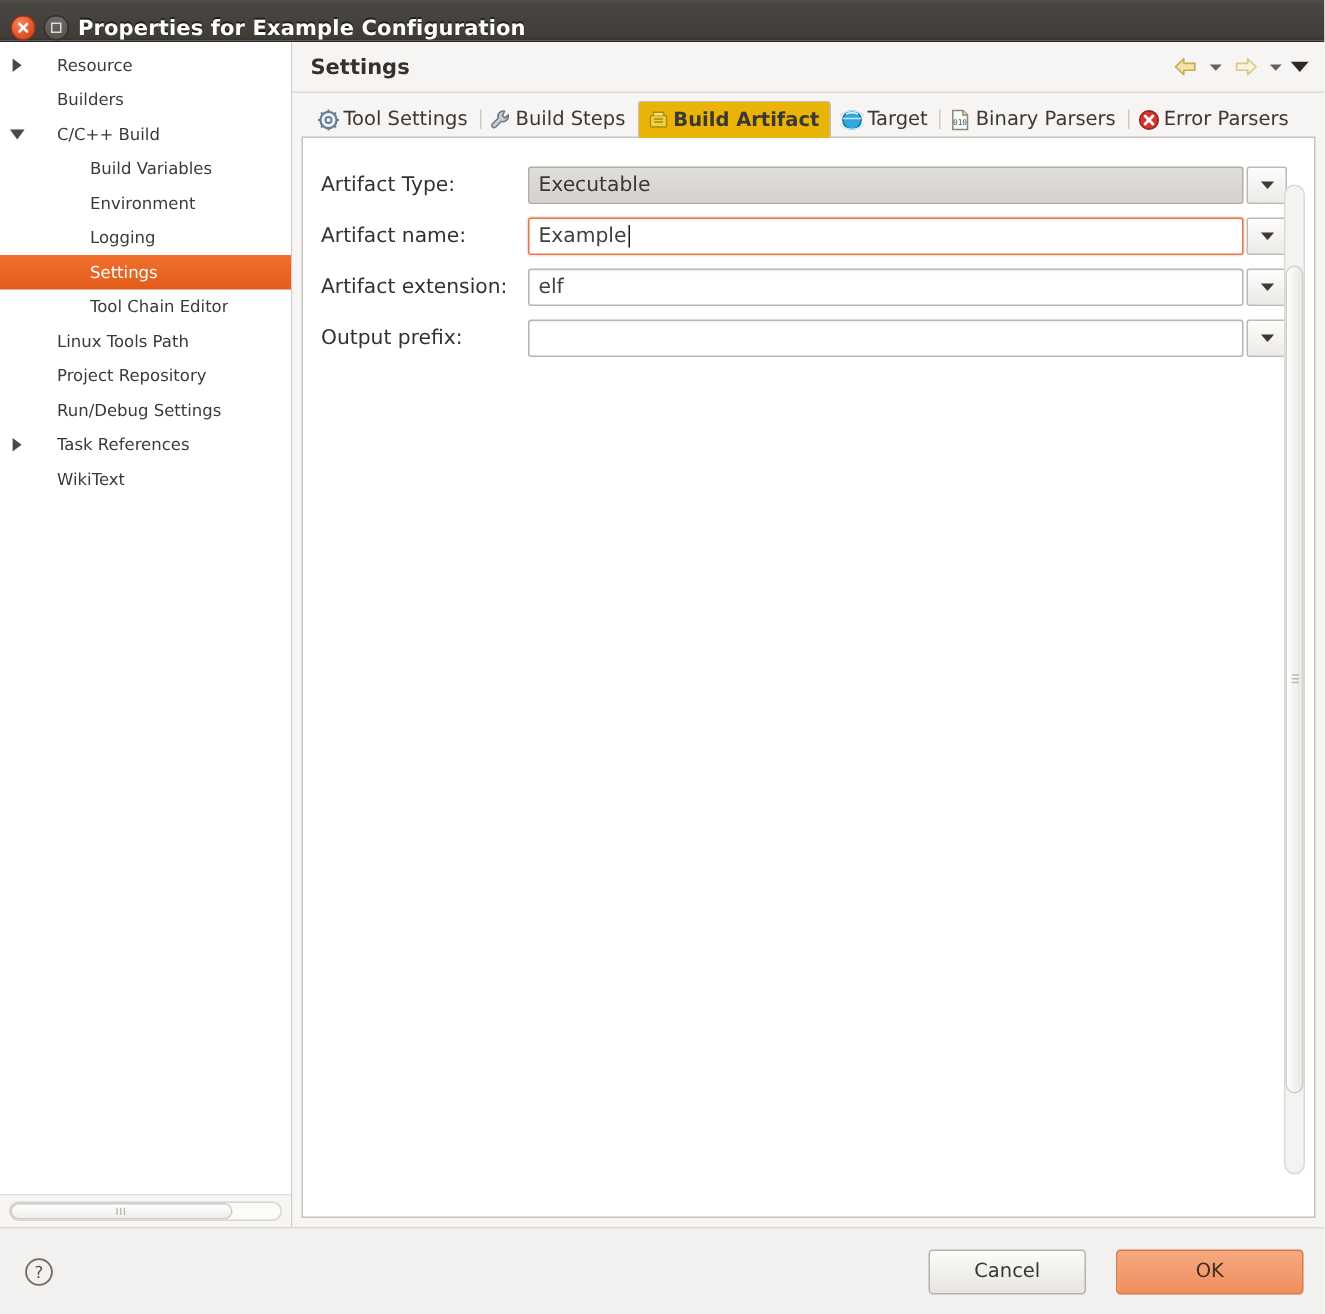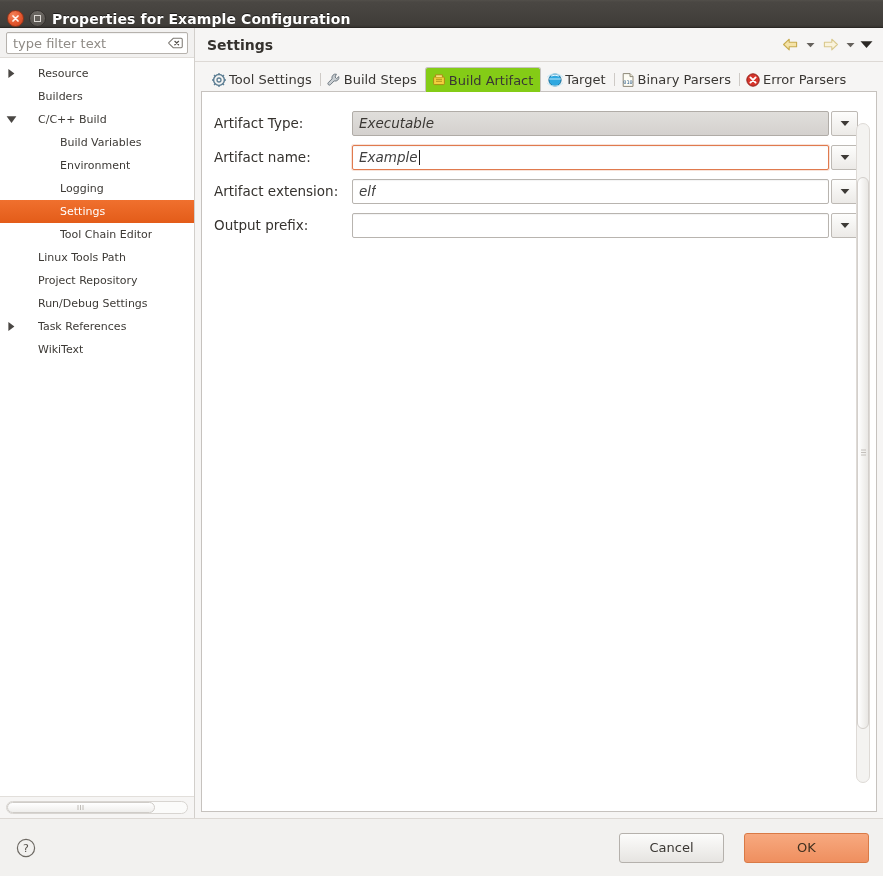--- a/index.html
+++ b/index.html
@@ -195,27 +195,27 @@
     border: 1px solid transparent;
     border-bottom: none;
     position: relative;
   }
   .tab + .tab::before {
     content: "";
     position: absolute; left: -1px; top: 5px; bottom: 5px;
     width: 1px; background: #cecac6;
   }
   .tab.active {
-    background: #84cc16;
+    background: #eab308;
     border-color: #c6c2be;
     border-top-left-radius: 3px;
     border-top-right-radius: 3px;
     margin-bottom: -1px;
     height: 25px;
-    font-weight: normal;
+    font-weight: bold;
     z-index: 3;
   }
   .tab.active::before, .tab.active + .tab::before { display: none; }
   .tab-ico { width: 16px; height: 16px; flex: 0 0 16px; display: block; }
   .tab-lbl { white-space: nowrap; }
 
   .tab-panel {
     flex: 1 1 auto;
     background: #ffffff;
     border: 1px solid #c6c2be;
@@ -236,21 +236,20 @@
   .flabel {
     flex: 0 0 138px;
     font-size: 13.5px; color: #35322e;
     white-space: nowrap;
   }
   .combo {
     flex: 1 1 auto;
     display: flex; align-items: stretch;
     height: 25px;
     min-width: 0;
-    font-style: italic;
   }
   .combo-field {
     flex: 1 1 auto;
     border: 1px solid #b8b4af;
     border-radius: 2px;
     background: #ffffff;
     display: flex; align-items: center;
     padding: 0 6px;
     font-size: 13.5px; color: #404040;
     min-width: 0;
@@ -347,29 +346,20 @@
     <div class="winbtn restore">
       <div class="sq"></div>
     </div>
     <div class="title-text">Properties for Example Configuration</div>
   </div>
 
   <div class="body-split">
 
     <div class="left-panel">
 
-      <div class="filter-wrap">
-        <div class="filter-box">
-          <div class="filter-placeholder">type filter text</div>
-          <svg class="clear-icon" viewBox="0 0 16 12">
-            <path d="M5.6 1 H14 a1.2 1.2 0 0 1 1.2 1.2 v7.6 A1.2 1.2 0 0 1 14 11 H5.6 L0.9 6.4 a0.6 0.6 0 0 1 0-0.8 Z" fill="none" stroke="#7d7973" stroke-width="1.1"></path>
-            <path d="M7.3 4.2 L11.3 7.9 M11.3 4.2 L7.3 7.9" stroke="#55514c" stroke-width="1.3" stroke-linecap="round"></path>
-          </svg>
-        </div>
-      </div>
 
       <div class="tree" id="tree-list">
           <div class="tree-row lvl0 has-arrow">
             <span class="twisty">
               <svg width="9" height="11" viewBox="0 0 9 11">
                 <path d="M1.4 1 L7.4 5.5 L1.4 10 Z" fill="#4a4744"></path>
               </svg>
             </span>
             <span class="tree-label">Resource</span>
           </div>

